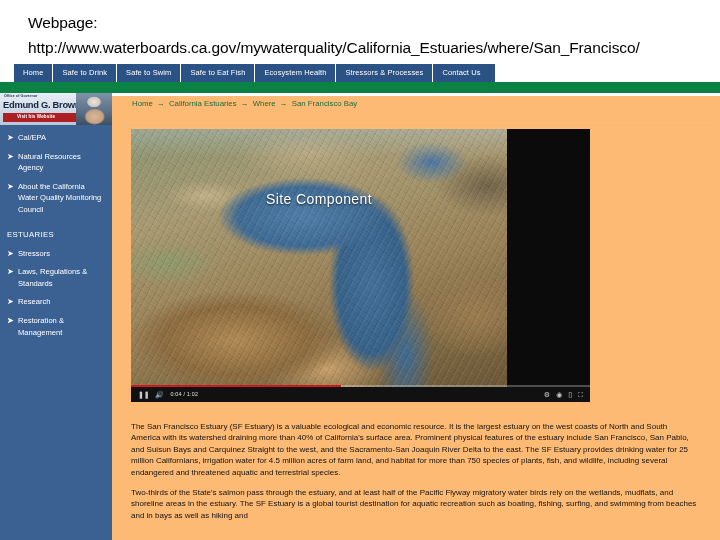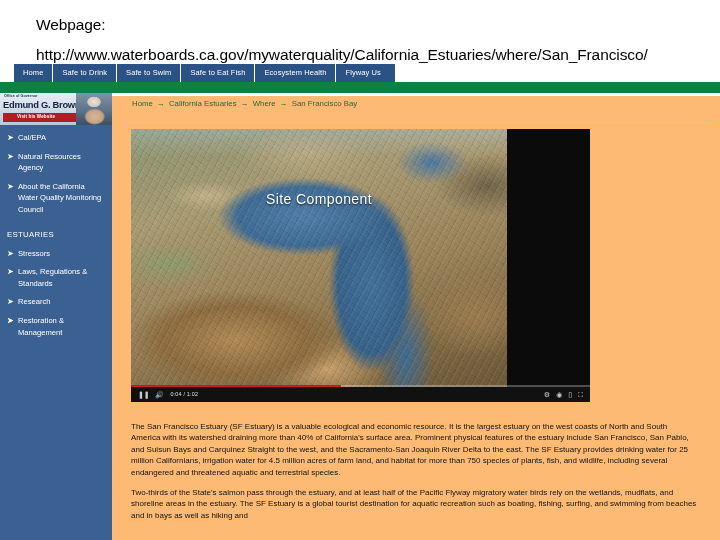--- a/index.html
+++ b/index.html
@@ -11,25 +11,25 @@
     height: 540px;
     background: #ffffff;
     font-family: "Liberation Sans", sans-serif;
     overflow: hidden;
     position: relative;
   }
 
   
   #url-caption {
     position: absolute;
-    left: 36px;
+    left: 28px;
     top: 10px;
     width: 672px;
     font-size: 15.5px;
-    line-height: 30px;
+    line-height: 25px;
     color: #000000;
     letter-spacing: -0.1px;
     word-break: break-word;
   }
 
   
   #topnav {
     position: absolute;
     left: 14px;
     top: 64px;
@@ -309,21 +309,22 @@
 <body>
 
 <div id="url-caption">Webpage: http://www.waterboards.ca.gov/mywaterquality/California_Estuaries/where/San_Francisco/</div>
 
 <nav id="topnav">
     <div class="nav-item">Home</div>
     <div class="nav-item">Safe to Drink</div>
     <div class="nav-item">Safe to Swim</div>
     <div class="nav-item">Safe to Eat Fish</div>
     <div class="nav-item">Ecosystem Health</div>
-    <div class="nav-item">Flyway Us</div>
+    <div class="nav-item">Stressors &amp; Processes</div>
+    <div class="nav-item">Contact Us</div>
   </nav>
 
 <div id="greenbar"></div>
 
 <aside id="sidebar">
 
   <div id="gov-banner">
     <div class="gov-eyebrow">Office of Governor</div>
     <div class="gov-name">Edmund G. Brown Jr.</div>
     <div class="gov-visit-wrap">

